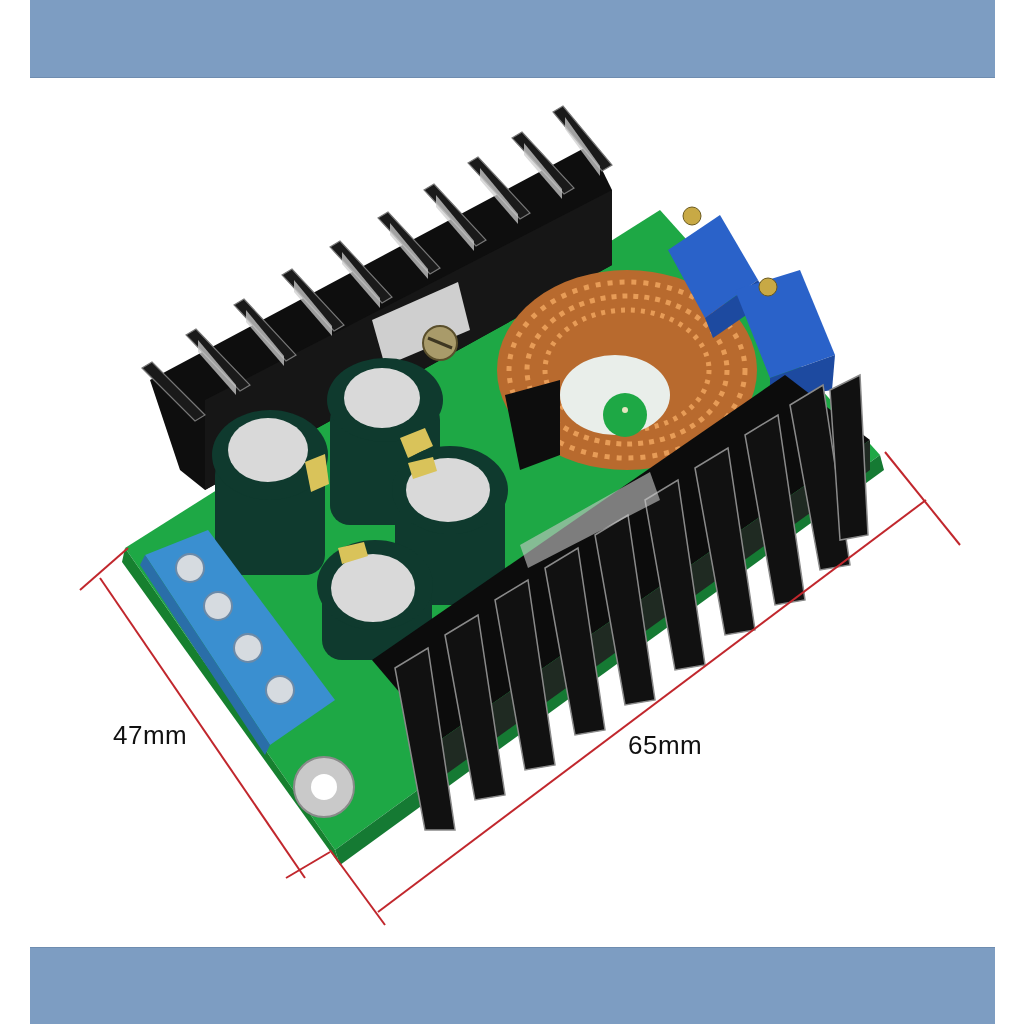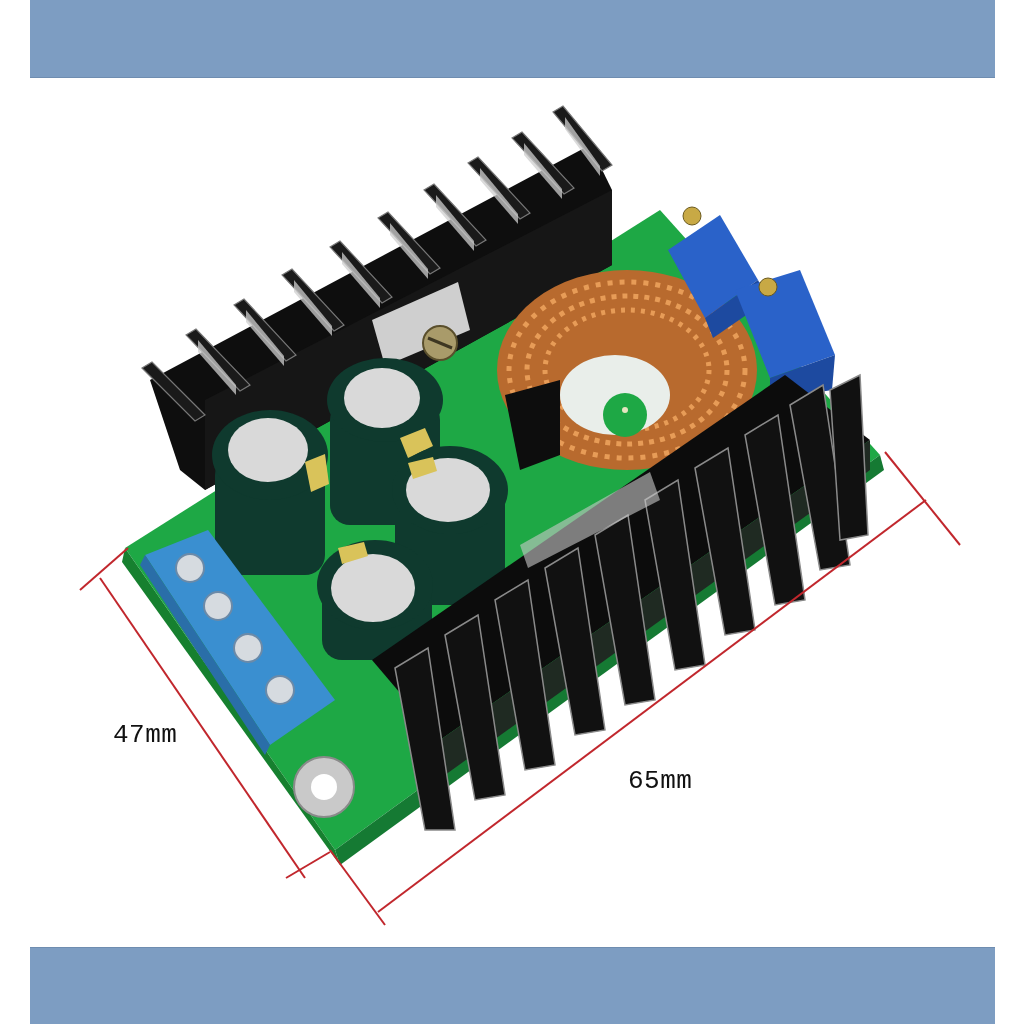--- a/index.html
+++ b/index.html
@@ -1,20 +1,20 @@
 <!DOCTYPE html>
 <html><head>
   <meta charset="utf-8">
   <style>
     html, body { margin:0; padding:0; background:#ffffff; }
     body { width:1024px; height:1024px; position:relative; overflow:hidden; font-family:"Liberation Sans", sans-serif; }
     .band { position:absolute; left:30px; width:965px; height:77px; }
     .band.top { top:0; border-bottom:1px solid #6f8db0; }
     .band.bottom { top:947px; border-top:1px solid #6f8db0; }
-    .dim-label { position:absolute; font-size:26px; color:#111; letter-spacing:0.5px;font-family:Liberation Mono, monospace; }
+    .dim-label { position:absolute; font-size:26px; color:#111; letter-spacing:0.5px; }
     svg { position:absolute; left:0; top:0; }
   </style>
 </head>
 <body>
 
 <div class="band top" style="background: rgb(125, 157, 194);"></div>
 <div class="band bottom" style="background: rgb(125, 157, 194);"></div>
 
 <svg width="1024" height="1024" viewBox="0 0 1024 1024">
 
@@ -146,13 +146,13 @@
   </g>
 
   <g stroke="#c1272d" stroke-width="2" fill="none">
     <line x1="378" y1="912" x2="926" y2="500"></line>
     <line x1="330" y1="850" x2="385" y2="925"></line>
     <line x1="885" y1="452" x2="960" y2="545"></line>
   </g>
 </svg>
 
 <div class="dim-label" style="left:113px; top:720px;">47mm</div>
-<div class="dim-label" style="left:628px; top:766px;">65mm</div>
+<div class="dim-label" style="left:628px; top:730px;">65mm</div>
 
 </body></html>

